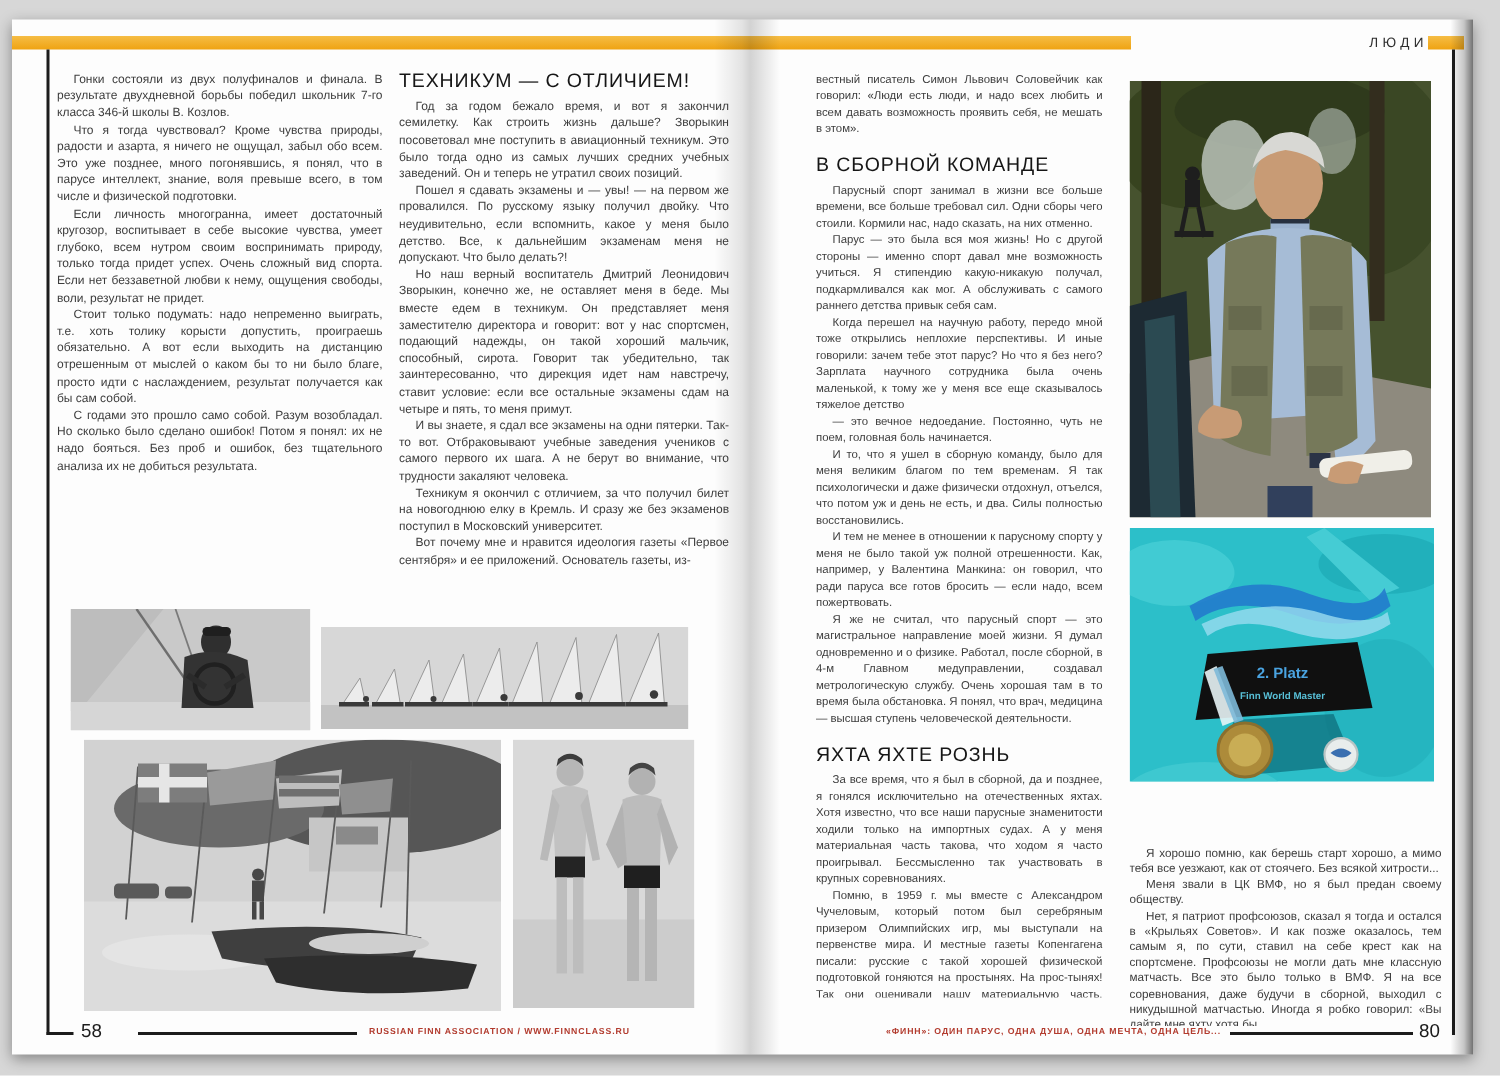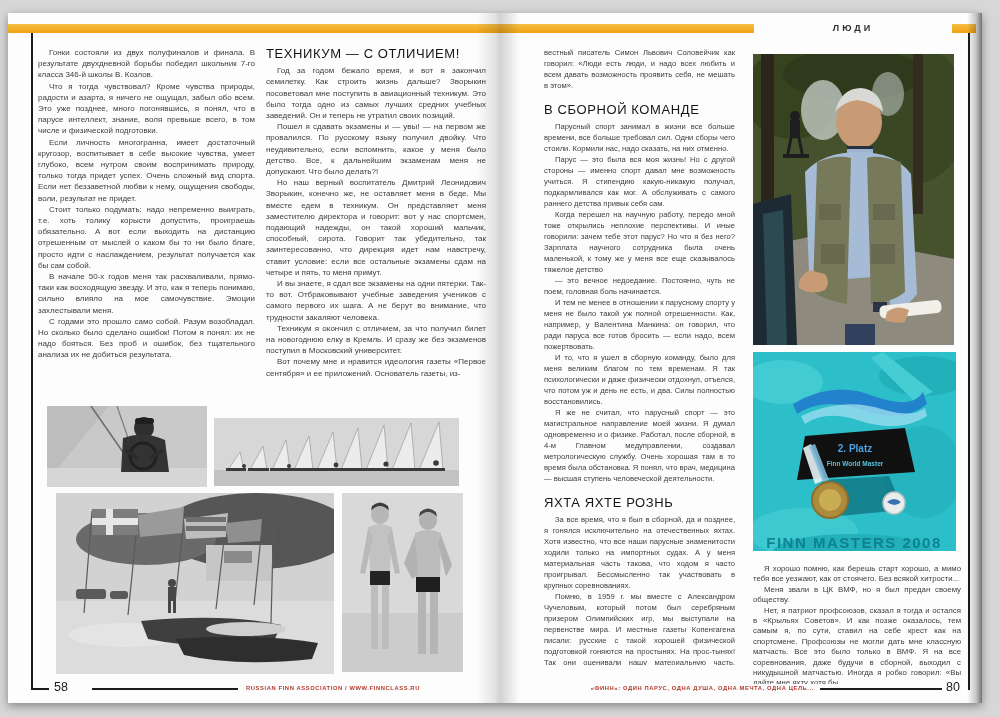--- a/index.html
+++ b/index.html
@@ -12,22 +12,22 @@
   .spread{
     position:absolute;left:8px;top:13px;width:974px;height:690px;
     background:#fdfdfd;
     box-shadow:0 3px 9px rgba(0,0,0,0.38);
   }
   
   .bar{position:absolute;top:11px;height:9px;background:linear-gradient(#f6bd45,#efa312);}
   .bar-left{left:0;width:746px;}
   .bar-right{left:944px;width:24px;}
   .section-label{
-    position:absolute;left:746px;top:10px;width:198px;text-align:center;
-    font-size:9px;letter-spacing:3px;color:#2e2e2e;line-height:11px;font-weight:bold;
+    position:absolute;left:746px;top:10px;width:198px;text-align:right;
+    font-size:9px;letter-spacing:3px;color:#2e2e2e;line-height:11px;
   }
   
   .rule{position:absolute;width:2px;background:#1c1c1c;}
   .rule-left{left:23px;top:20px;height:657px;}
   .rule-right{left:960px;top:20px;height:657px;}
   .hline{position:absolute;height:2px;background:#1c1c1c;top:675px;}
   .hl-a{left:23px;width:18px;}
   .hl-b{left:84px;width:146px;}
   .hl-c{left:812px;width:122px;}
   .pagenum{position:absolute;top:667px;font-size:12.5px;color:#1c1c1c;text-align:center;}
@@ -58,40 +58,39 @@
   }
   .heading.first{margin-top:1px;}
   
   .photo{position:absolute;overflow:hidden;}
   .photo svg{display:block;}
   .ph1{left:39px;top:393px;width:160px;height:81px;}
   .ph2{left:206px;top:405px;width:245px;height:68px;}
   .ph3{left:48px;top:480px;width:278px;height:181px;}
   .ph4{left:334px;top:480px;width:121px;height:179px;}
   .ph-portrait{left:745px;top:41px;width:201px;height:291px;}
-  .ph-finn{left:745px;top:339px;width:203px;height:199px;}
+  .ph-finn{left:745px;top:339px;width:203px;height:169px;}
 </style>
 </head>
 <body>
 
 <div class="spread">
 
   <div class="bar bar-left"></div>
   <div class="bar bar-right"></div>
   <div class="section-label">ЛЮДИ</div>
 
   <div class="rule rule-left"></div>
   <div class="rule rule-right"></div>
 
   <section class="col col-l1">
       <p class="para">Гонки состояли из двух полуфиналов и финала. В результате двухдневной борьбы победил школьник 7-го класса 346-й школы В. Козлов.</p>
       <p class="para">Что я тогда чувствовал? Кроме чувства природы, радости и азарта, я ничего не ощущал, забыл обо всем. Это уже позднее, много погонявшись, я понял, что в парусе интеллект, знание, воля превыше всего, в том числе и физической подготовки.</p>
       <p class="para">Если личность многогранна, имеет достаточный кругозор, воспитывает в себе высокие чувства, умеет глубоко, всем нутром своим воспринимать природу, только тогда придет успех. Очень сложный вид спорта. Если нет беззаветной любви к нему, ощущения свободы, воли, результат не придет.</p>
       <p class="para">Стоит только подумать: надо непременно выиграть, т.е. хоть толику корысти допустить, проиграешь обязательно. А вот если выходить на дистанцию отрешенным от мыслей о каком бы то ни было благе, просто идти с наслаждением, результат получается как бы сам собой.</p>
-      <p class="para">В начале 50-х годов меня так расхваливали, прямо-таки как восходящую звезду. И это, как я теперь понимаю, сильно влияло на мое самочувствие. Эмоции захлестывали меня.</p>
       <p class="para">С годами это прошло само собой. Разум возобладал. Но сколько было сделано ошибок! Потом я понял: их не надо бояться. Без проб и ошибок, без тщательного анализа их не добиться результата.</p>
     </section>
 
   <section class="col col-l2">
     <h3 class="heading first">ТЕХНИКУМ — С ОТЛИЧИЕМ!</h3>
     <div>
         <p class="para">Год за годом бежало время, и вот я закончил семилетку. Как строить жизнь дальше? Зворыкин посоветовал мне поступить в авиационный техникум. Это было тогда одно из самых лучших средних учебных заведений. Он и теперь не утратил своих позиций.</p>
         <p class="para">Пошел я сдавать экзамены и — увы! — на первом же провалился. По русскому языку получил двойку. Что неудивительно, если вспомнить, какое у меня было детство. Все, к дальнейшим экзаменам меня не допускают. Что было делать?!</p>
         <p class="para">Но наш верный воспитатель Дмитрий Леонидович Зворыкин, конечно же, не оставляет меня в беде. Мы вместе едем в техникум. Он представляет меня заместителю директора и говорит: вот у нас спортсмен, подающий надежды, он такой хороший мальчик, способный, сирота. Говорит так убедительно, так заинтересованно, что дирекция идет нам навстречу, ставит условие: если все остальные экзамены сдам на четыре и пять, то меня примут.</p>
         <p class="para">И вы знаете, я сдал все экзамены на одни пятерки. Так-то вот. Отбраковывают учебные заведения учеников с самого первого их шага. А не берут во внимание, что трудности закаляют человека.</p>
@@ -288,22 +287,22 @@
   </div>
 
   <section class="col col-r1">
     <p class="para no-indent">вестный писатель Симон Львович Соловейчик как говорил: «Люди есть люди, и надо всех любить и всем давать возможность проявить себя, не мешать в этом».</p>
     <h3 class="heading">В СБОРНОЙ КОМАНДЕ</h3>
     <div>
         <p class="para">Парусный спорт занимал в жизни все больше времени, все больше требовал сил. Одни сборы чего стоили. Кормили нас, надо сказать, на них отменно.</p>
         <p class="para">Парус — это была вся моя жизнь! Но с другой стороны — именно спорт давал мне возможность учиться. Я стипендию какую-никакую получал, подкармливался как мог. А обслуживать с самого раннего детства привык себя сам.</p>
         <p class="para">Когда перешел на научную работу, передо мной тоже открылись неплохие перспективы. И иные говорили: зачем тебе этот парус? Но что я без него? Зарплата научного сотрудника была очень маленькой, к тому же у меня все еще сказывалось тяжелое детство</p>
         <p class="para">— это вечное недоедание. Постоянно, чуть не поем, головная боль начинается.</p>
+        <p class="para">И то, что я ушел в сборную команду, было для меня великим благом по тем временам. Я так психологически и даже физически отдохнул, отъелся, что потом уж и день не есть, и два. Силы полностью восстановились.</p>
         <p class="para">И тем не менее в отношении к парусному спорту у меня не было такой уж полной отрешенности. Как, например, у Валентина Манкина: он говорил, что ради паруса все готов бросить — если надо, всем пожертвовать.</p>
-        <p class="para">И то, что я ушел в сборную команду, было для меня великим благом по тем временам. Я так психологически и даже физически отдохнул, отъелся, что потом уж и день не есть, и два. Силы полностью восстановились.</p>
         <p class="para">Я же не считал, что парусный спорт — это магистральное направление моей жизни. Я думал одновременно и о физике. Работал, после сборной, в 4-м Главном медуправлении, создавал метрологическую службу. Очень хорошая там в то время была обстановка. Я понял, что врач, медицина — высшая ступень человеческой деятельности.</p>
       </div>
     <h3 class="heading">ЯХТА ЯХТЕ РОЗНЬ</h3>
     <div>
         <p class="para">За все время, что я был в сборной, да и позднее, я гонялся исключительно на отечественных яхтах. Хотя известно, что все наши парусные знаменитости ходили только на импортных судах. А у меня материальная часть такова, что ходом я часто проигрывал. Бессмысленно так участвовать в крупных соревнованиях.</p>
         <p class="para">Помню, в 1959 г. мы вместе с Александром Чучеловым, который потом был серебряным призером Олимпийских игр, мы выступали на первенстве мира. И местные газеты Копенгагена писали: русские с такой хорошей физической подготовкой гоняются на простынях. На прос-тынях! Так они оценивали нашу материальную часть. Паруса были из плохой ткани.</p>
       </div>
   </section>
 
   <section class="col col-r2">

